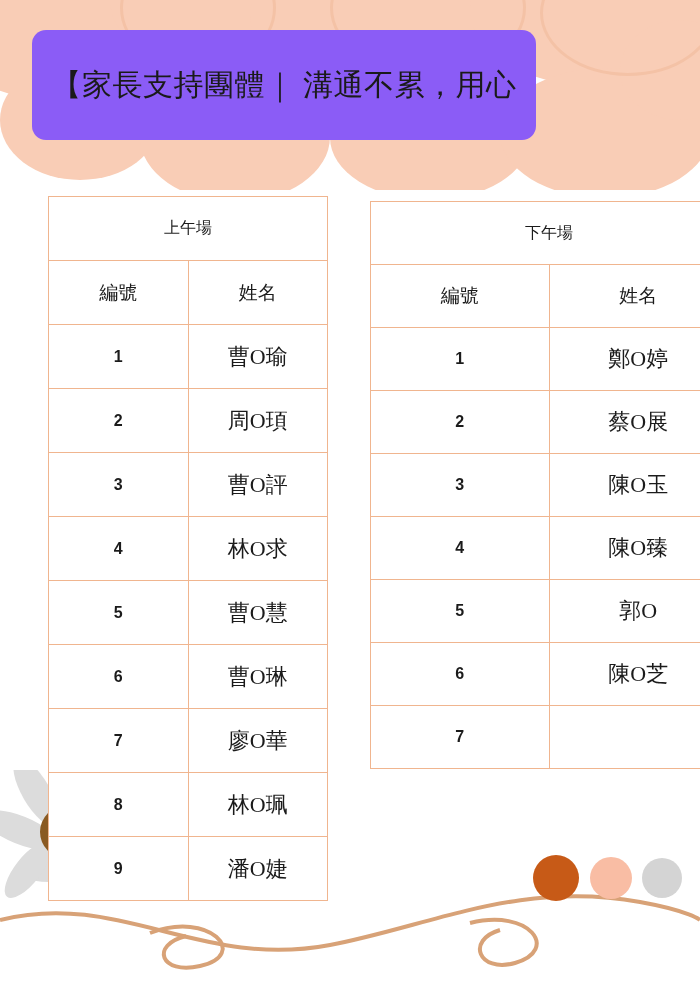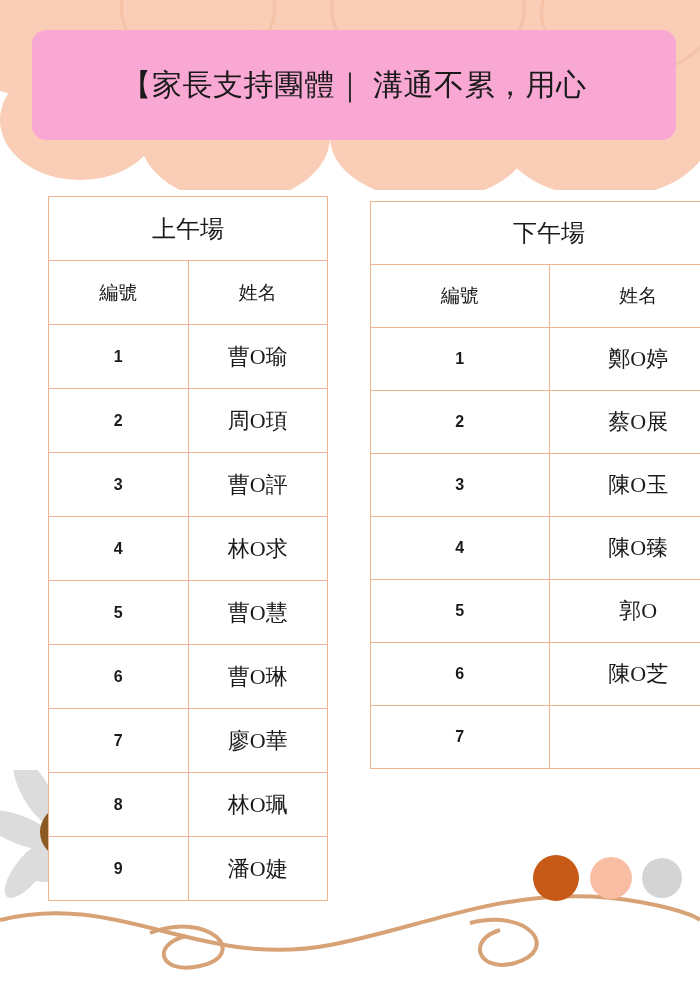--- a/index.html
+++ b/index.html
@@ -47,23 +47,23 @@
   }
   .s1 { width: 150px; height: 120px; left: 120px; top: -55px; }
   .s2 { width: 190px; height: 130px; left: 330px; top: -60px; }
   .s3 { width: 170px; height: 120px; left: 540px; top: -50px; }
 
   
   .title-card {
     position: absolute;
     top: 30px;
     left: 32px;
-    width: 644px;
+    width: 504px;
     height: 110px;
-    background: #f9a8d4;
+    background: #8b5cf6;
     border-radius: 14px;
     display: flex;
     align-items: center;
     justify-content: center;
     text-align: center;
     z-index: 5;
   }
   .title-text {
     font-size: 30px;
     line-height: 1.35;
@@ -93,21 +93,21 @@
     color: #1b1b1b;
     font-size: 22px;
     font-family: "Liberation Serif", "DejaVu Serif", serif;
   }
   .tbl td.num {
     font-family: "Liberation Sans", sans-serif;
     font-size: 16px;
     font-weight: bold;
   }
   .tbl .hdr-session {
-    font-size: 24px;
+    font-size: 16px;
     height: 62px;
     margin-left: 12px;
   }
   .tbl .hdr-col {
     font-size: 19px;
     height: 54px;
     font-family: Liberation Mono, monospace;
   }
 
   

